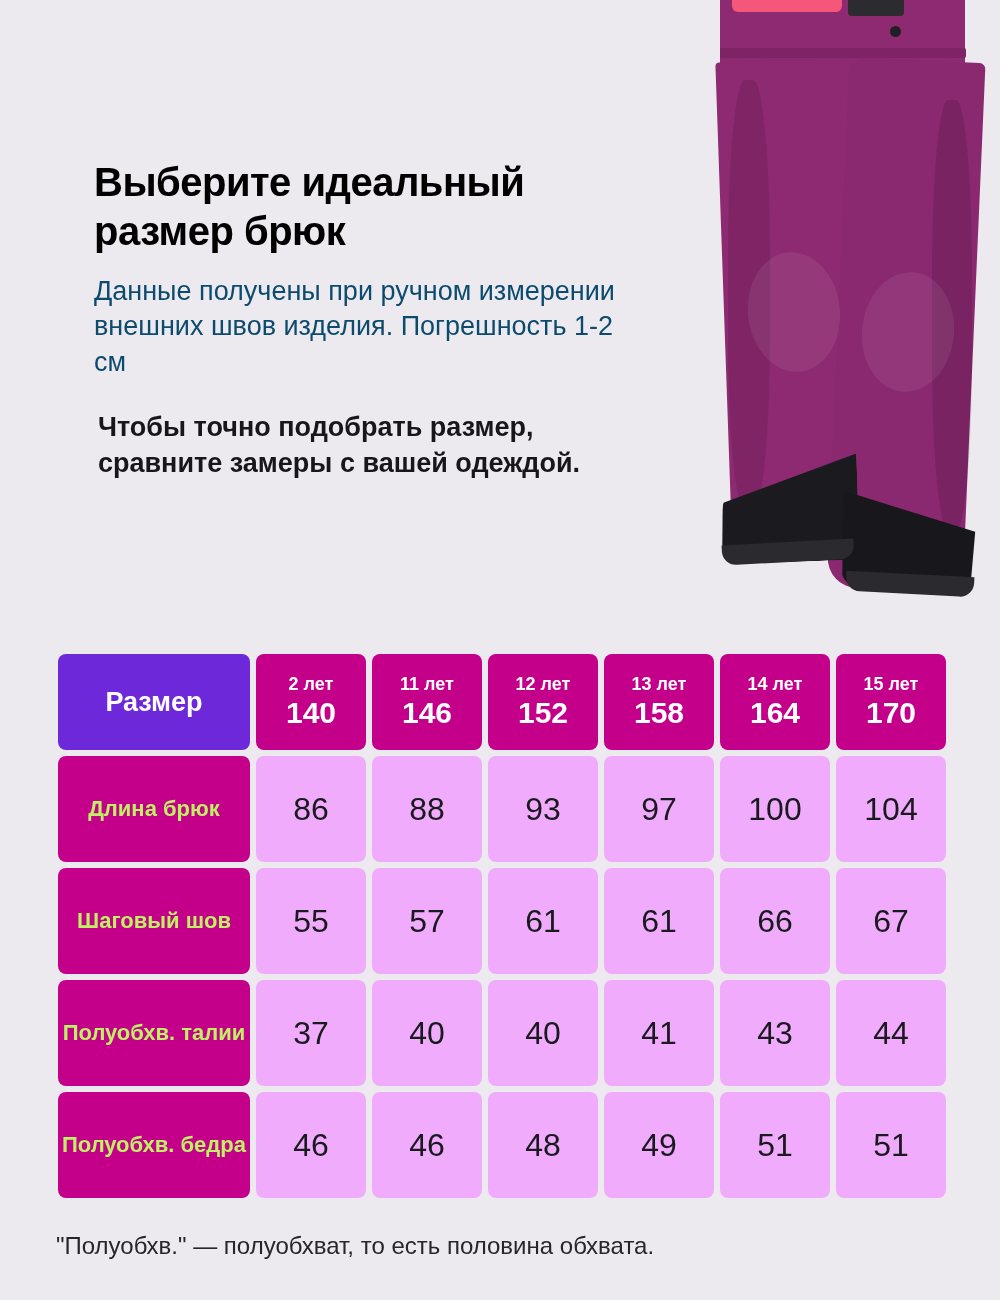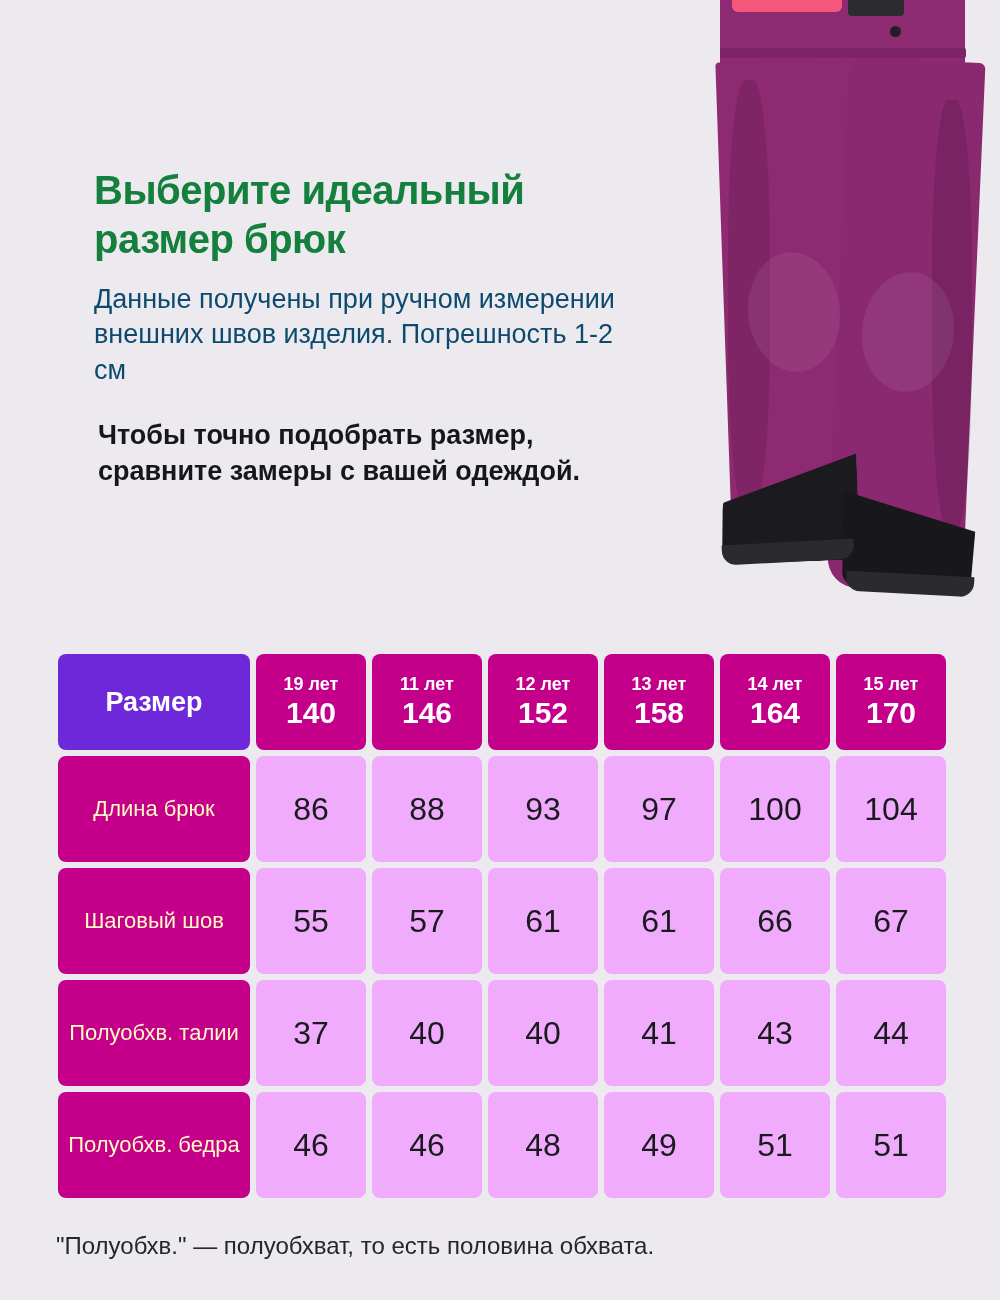--- a/index.html
+++ b/index.html
@@ -164,24 +164,24 @@
   
   .text-block {
     position: absolute;
     left: 94px;
     top: 150px;
     width: 540px;
   }
   .headline {
     font-size: 40px;
     font-weight: bold;
-    color: #15803d;
+    color: #000000;
     line-height: 1.22;
     letter-spacing: -0.5px;
-    margin: 16px 0 18px 0;
+    margin: 8px 0 18px 0;
   }
   .subtext {
     font-size: 27px;
     color: #0c4a6e;
     line-height: 1.32;
     margin: 0 0 30px 0;
     font-weight: 400;
   }
   .bold-note {
     font-size: 27px;
@@ -230,24 +230,24 @@
     line-height: 1.1;
     margin-bottom: 2px;
   }
   .hdr-num {
     font-size: 30px;
     font-weight: bold;
     line-height: 1.05;
   }
   .row-label {
     background: #c4008a;
-    color: #fef9c3;
+    color: #bef264;
     border-radius: 8px;
     font-size: 22px;
-    font-weight: normal;
+    font-weight: bold;
     line-height: 1.18;
     height: 104px;
   }
   .cell {
     background: #f0abfc;
     border-radius: 8px;
     color: #1a1a1e;
     font-size: 32px;
     height: 104px;
   }
@@ -288,21 +288,21 @@
   <p class="subtext">Данные получены при ручном измерении внешних швов изделия. Погрешность 1-2 см</p>
   <p class="bold-note">Чтобы точно подобрать размер, сравните замеры с вашей одеждой.</p>
 </div>
 
 <div class="table-wrap">
   <table>
     <thead>
       <tr>
         <th class="hdr-first">Размер</th>
         <th class="hdr-size">
-          <div class="hdr-age">19 лет</div>
+          <div class="hdr-age">2 лет</div>
           <div class="hdr-num">140</div>
         </th>
         <th class="hdr-size">
           <div class="hdr-age">11 лет</div>
           <div class="hdr-num">146</div>
         </th>
         <th class="hdr-size">
           <div class="hdr-age">12 лет</div>
           <div class="hdr-num">152</div>
         </th>

